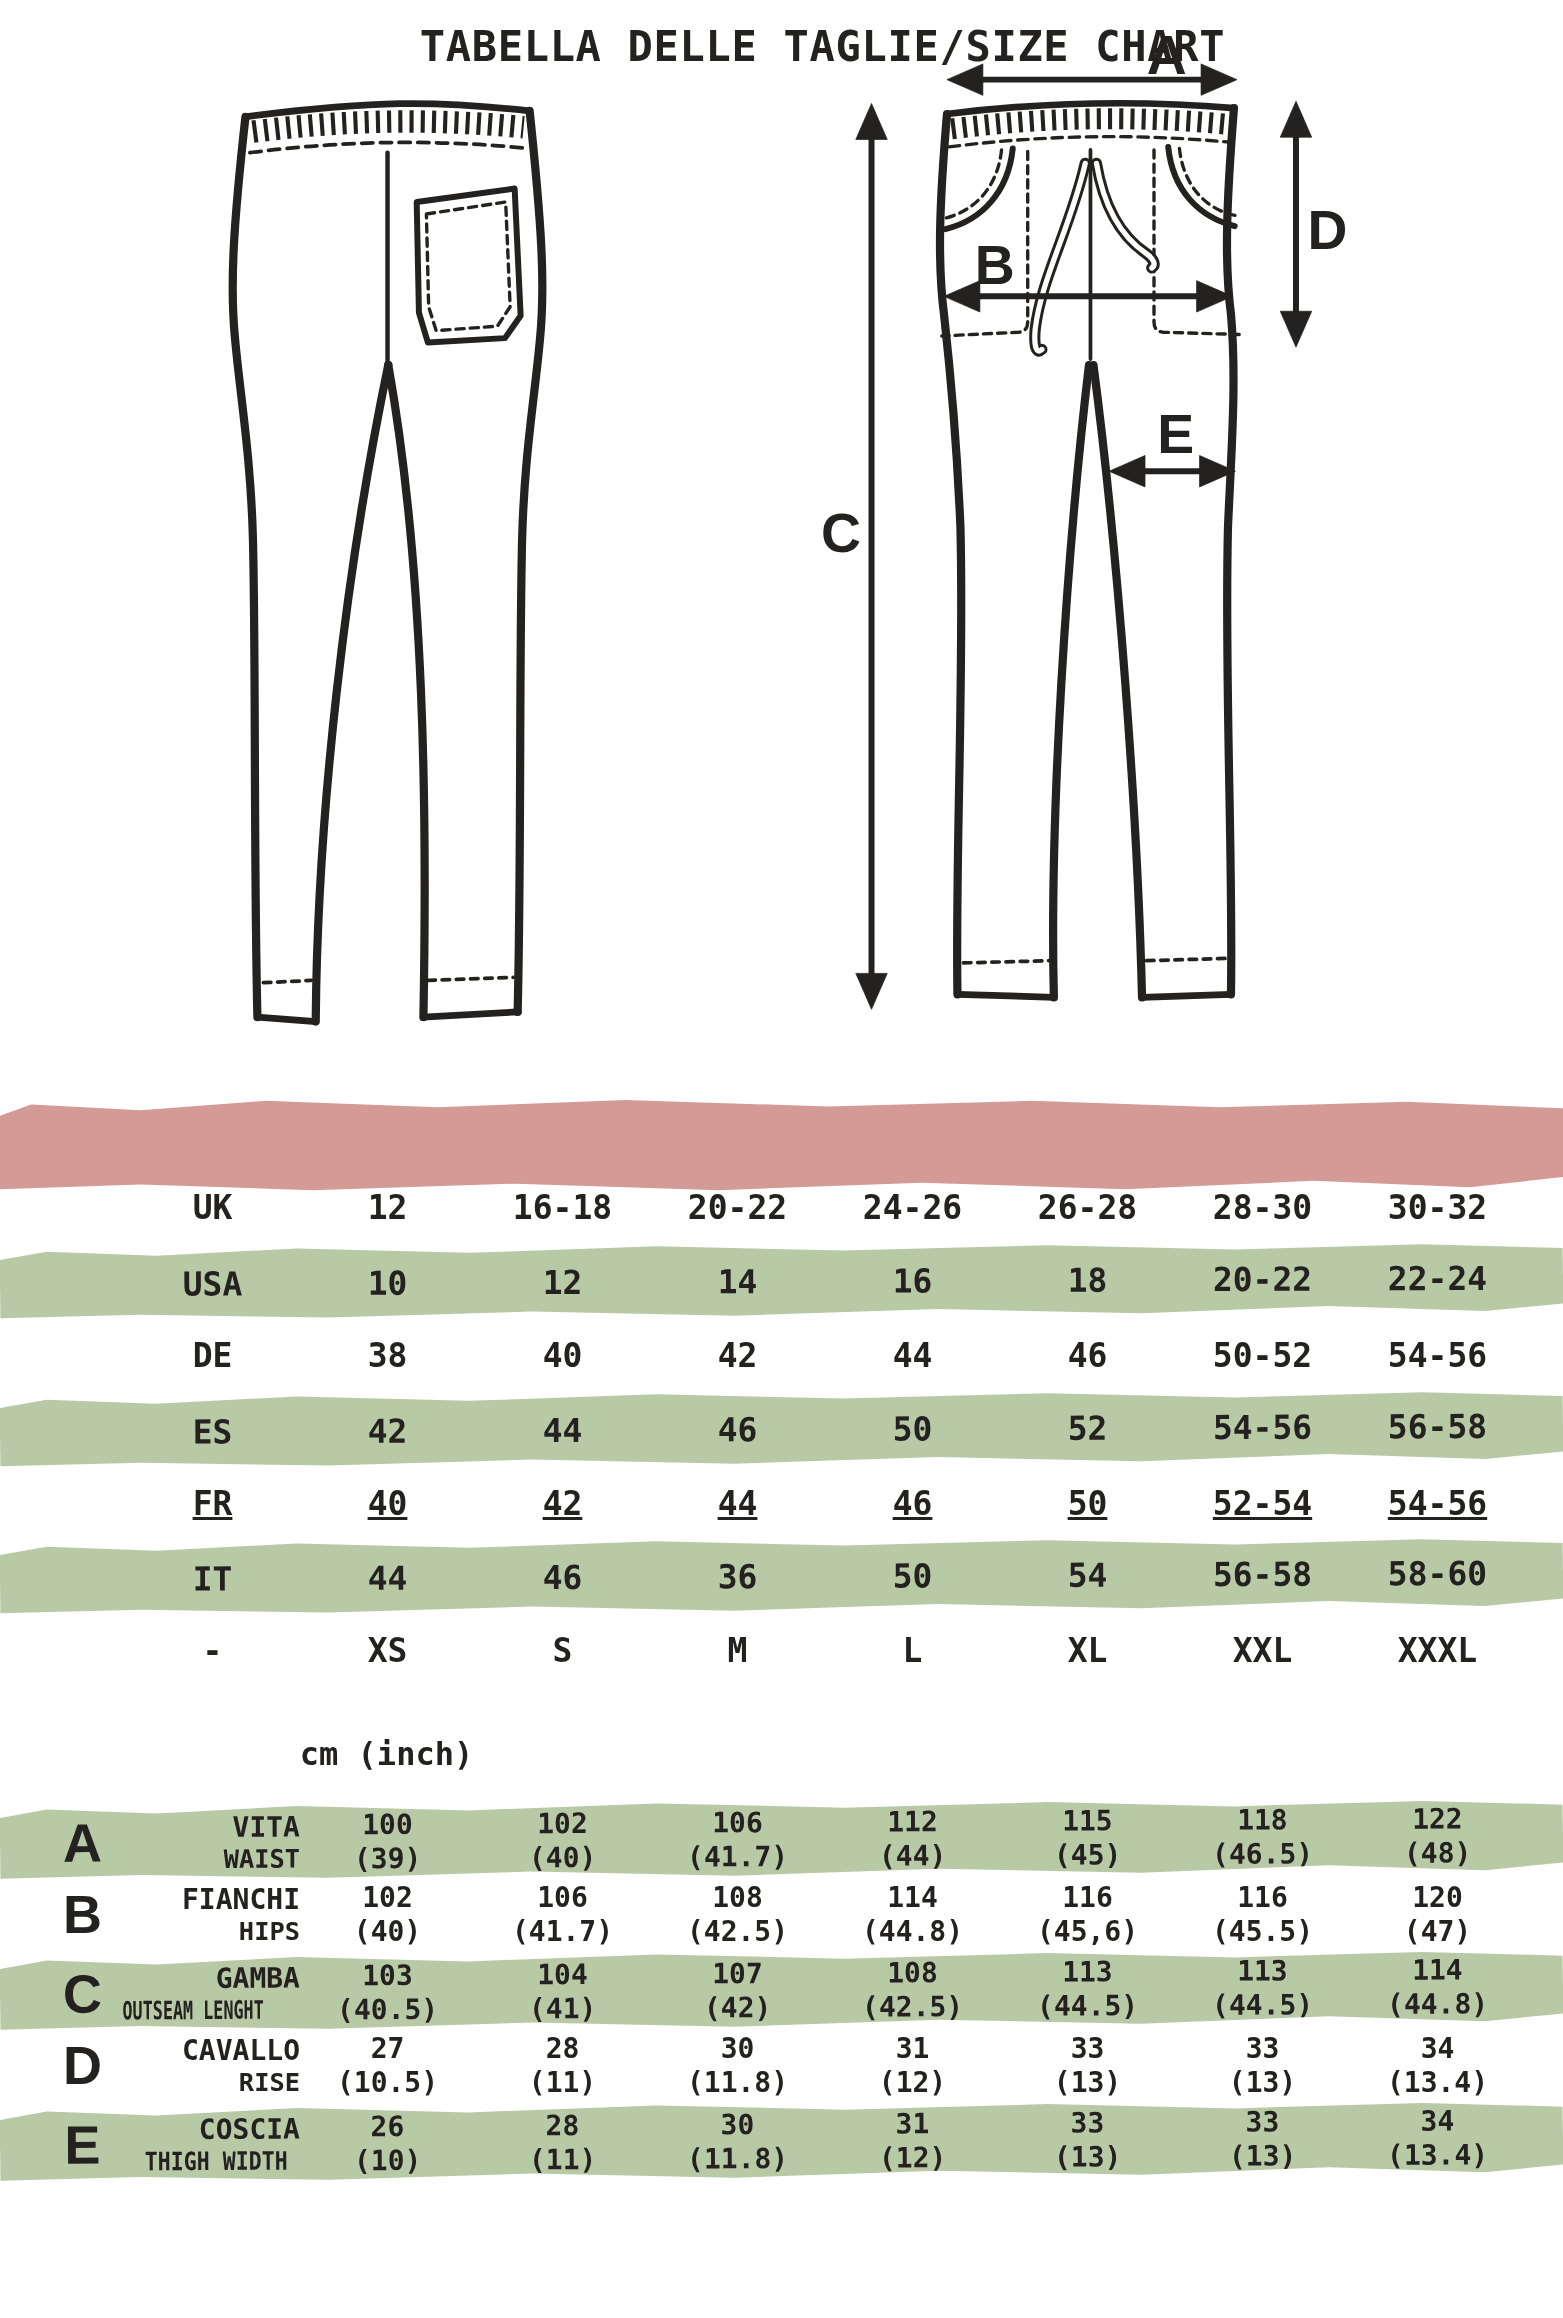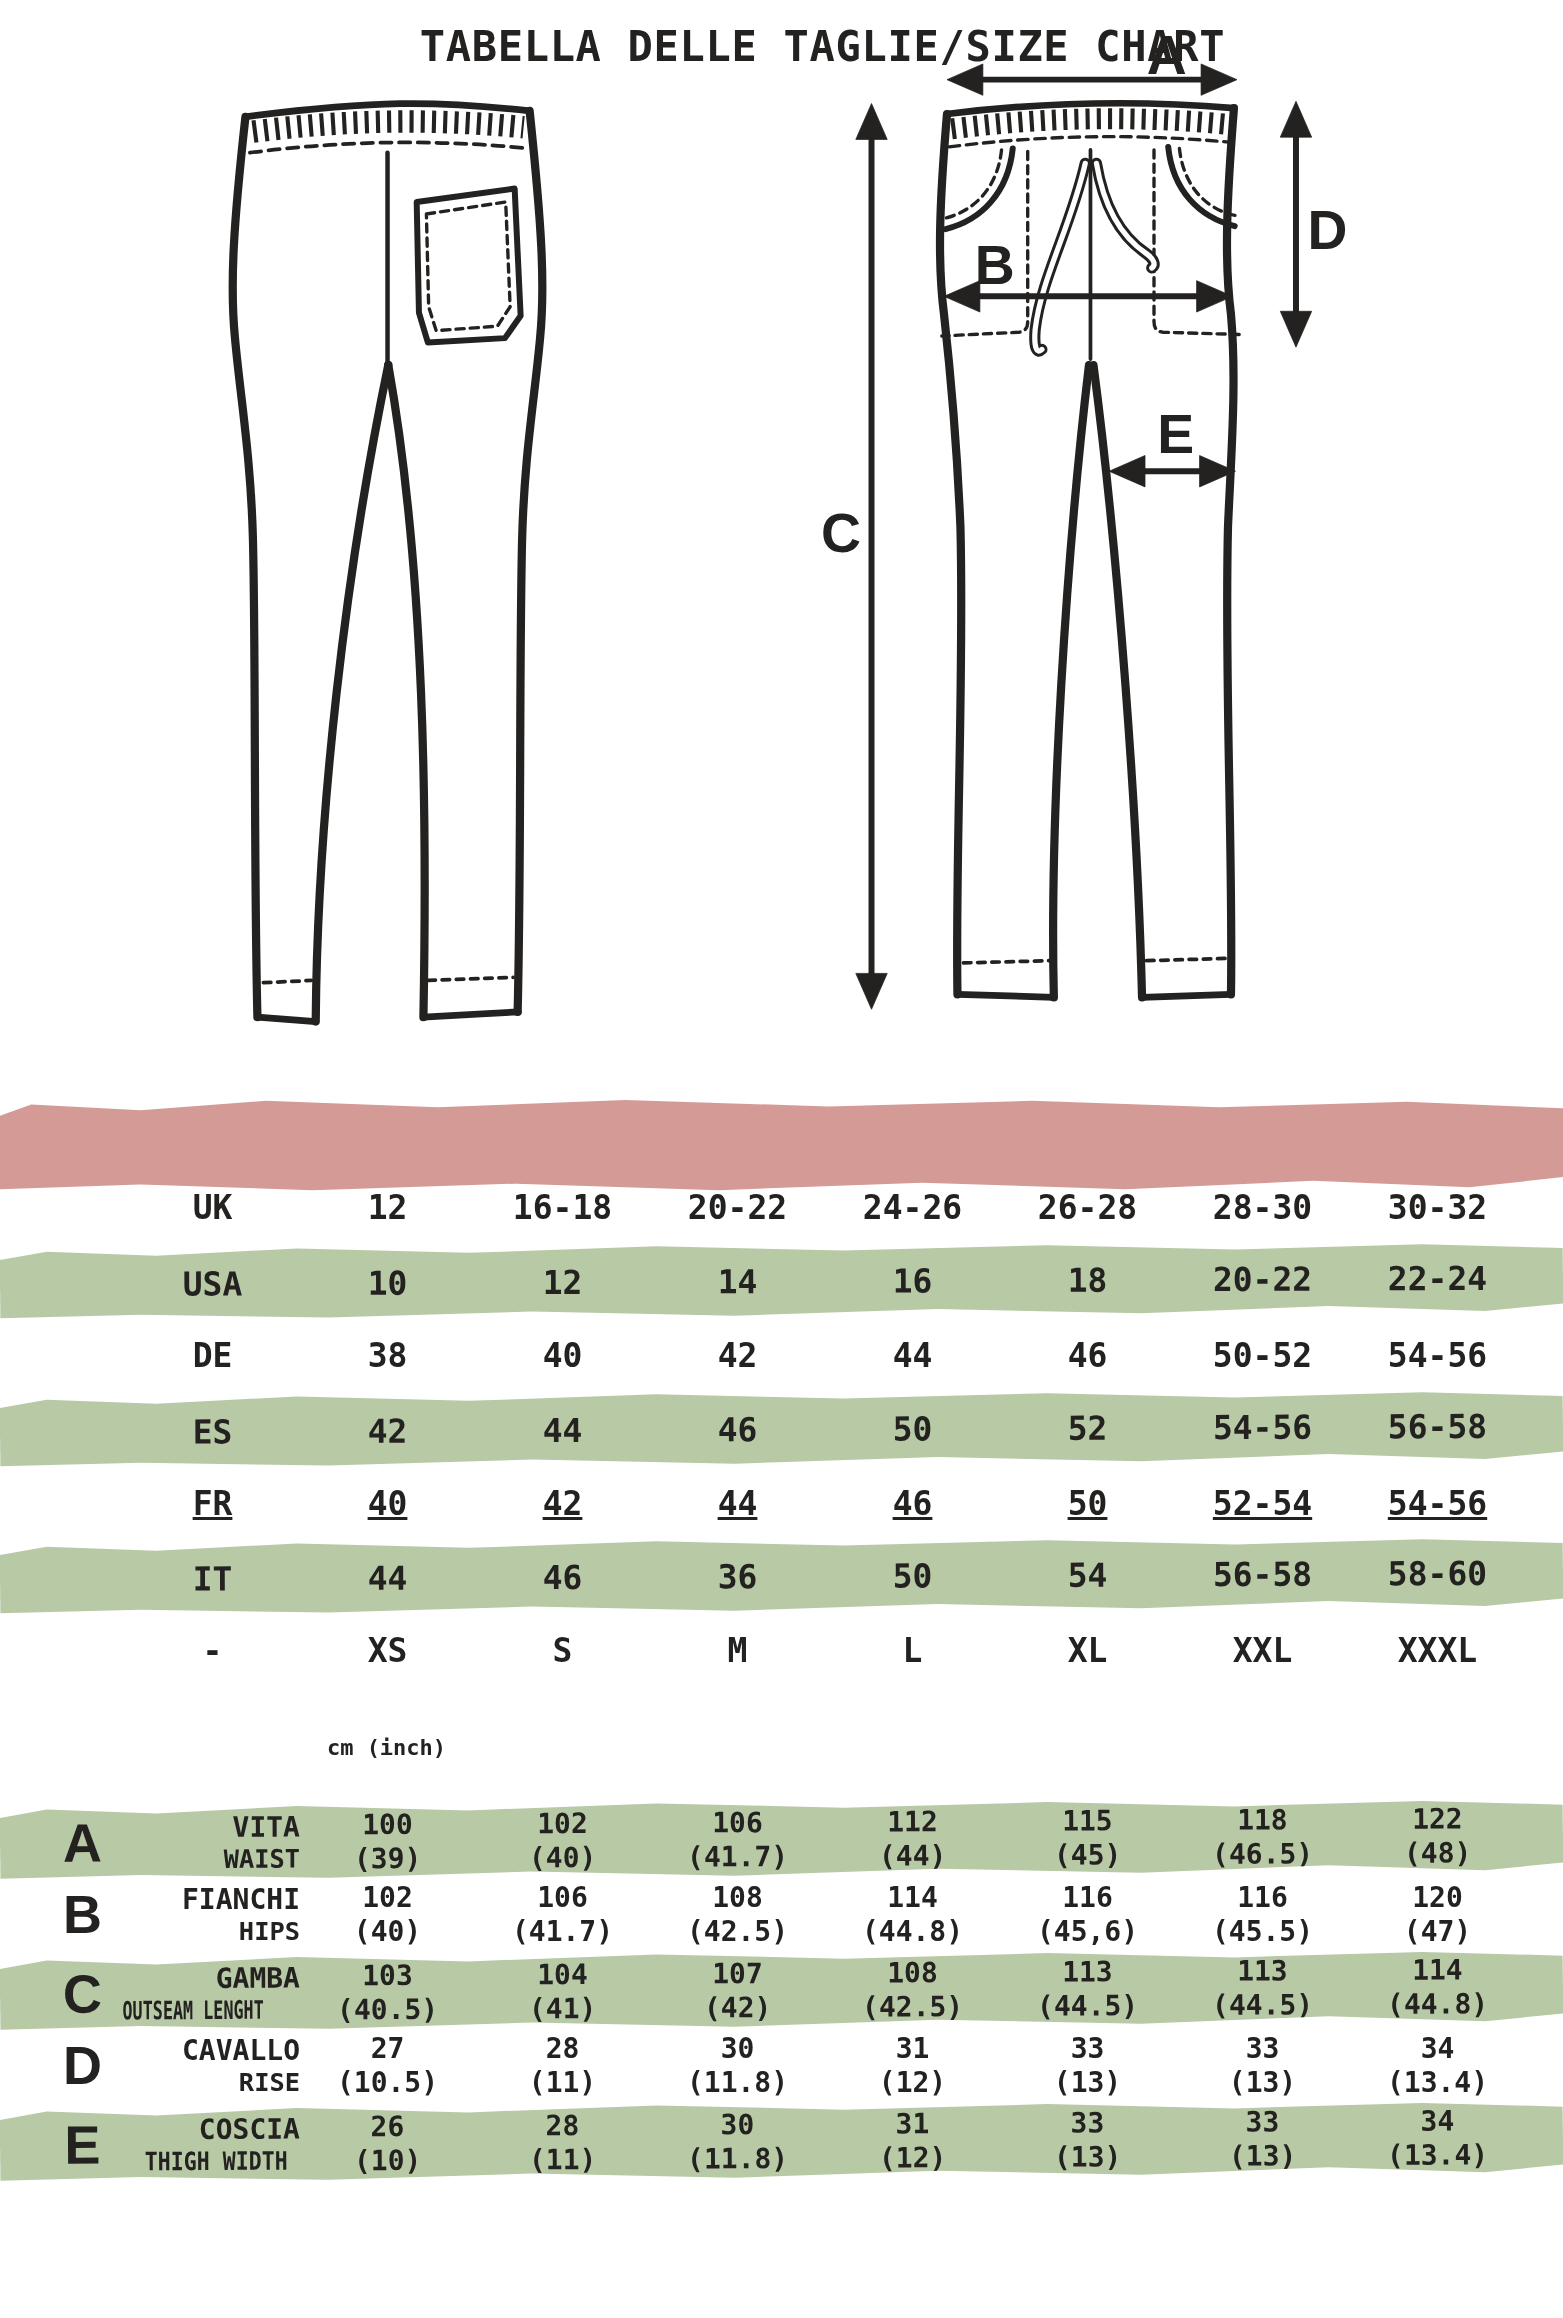--- a/index.html
+++ b/index.html
@@ -18,21 +18,21 @@
   
   .size-row{position:absolute;left:0;width:1563px;height:72px;display:flex;align-items:center;}
   .size-row.hl,.m-row.hl{background:var(--band_green,#b8c9a6);transform:rotate(-0.25deg);
     clip-path:polygon(0% 16%,3% 5%,10% 11%,19% 2%,30% 9%,42% 1%,54% 8%,67% 2%,79% 9%,91% 3%,100% 9%,
                       100% 86%,95% 96%,85% 88%,73% 97%,60% 90%,47% 98%,34% 91%,21% 98%,9% 93%,0% 97%);}
   .size-grid{margin-left:125px;width:1400px;display:grid;grid-template-columns:repeat(8,175px);}
   .cell{text-align:center;font-weight:700;font-size:33px;}
 
   
   .unit{position:absolute;left:299px;top:1735px;width:175px;text-align:center;
-        font-weight:700;font-size:22px;}
+        font-weight:700;font-size:32px;}
 
   
   .m-row{position:absolute;left:0;width:1563px;height:75px;display:flex;align-items:center;}
   .m-row.hl{transform:rotate(-0.3deg);}
   .m-grid{margin-left:45px;width:1479px;display:grid;align-items:center;
           grid-template-columns:75px 180px repeat(7,175px);}
   .m-letter{font-family:"Liberation Sans",sans-serif;font-weight:700;font-size:54px;text-align:center;line-height:67px;}
   .m-name{display:flex;flex-direction:column;align-items:flex-end;}
   .m-name .it{font-weight:700;font-size:28px;line-height:33px;white-space:nowrap;}
   .m-name .en{font-weight:700;font-size:25.4px;line-height:30px;white-space:nowrap;}

